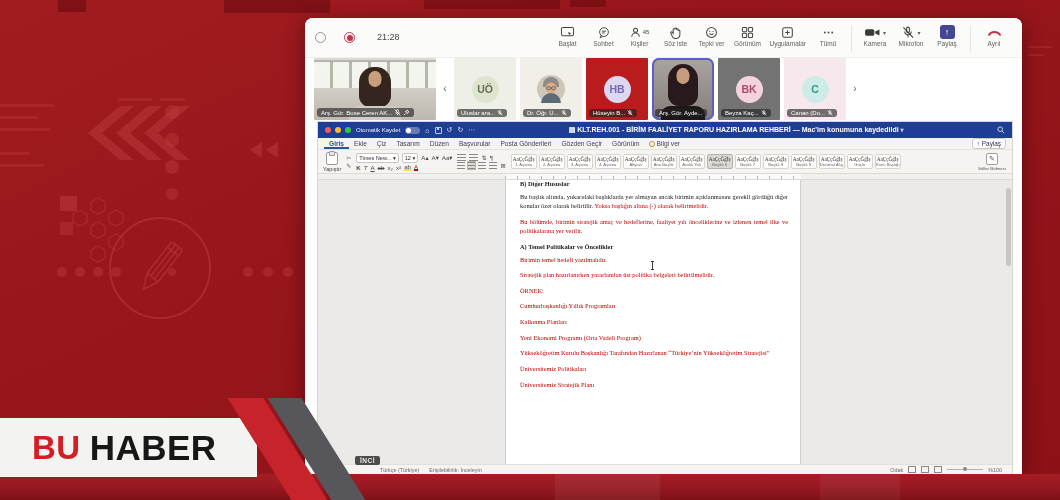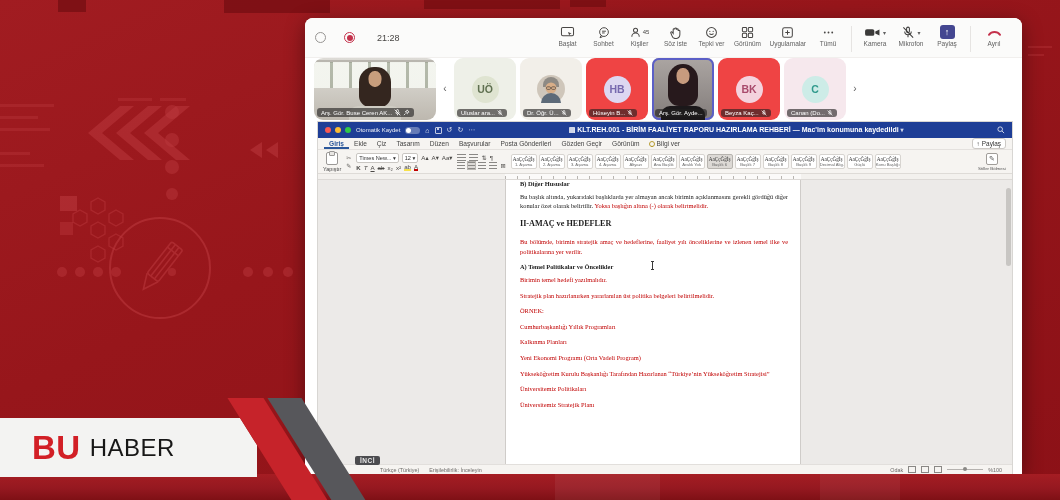--- a/index.html
+++ b/index.html
@@ -7,57 +7,57 @@
     background:linear-gradient(155deg,#a11c21 0%,#97161b 40%,#8c1117 100%);
     font-family:"Liberation Sans",sans-serif}
   .decor,.stripes{position:absolute;left:0;top:0;pointer-events:none}
   .decor{z-index:0}.stripes{z-index:35}
 
   
   .teams{position:absolute;left:305px;top:18px;width:717px;height:456px;background:#fff;
     border-radius:8px 8px 0 0;box-shadow:0 5px 20px rgba(0,0,0,.4);z-index:10}
   .tbar{height:40px;display:flex;align-items:center;padding:0 10px;background:#fbfbfa;
     border-bottom:1px solid #f1efed;border-radius:8px 8px 0 0;box-sizing:border-box}
-  .tbar-left{display:flex;align-items:center;gap:18px}
+  .tbar-left{display:flex;align-items:flex-start;gap:18px}
   .ring{width:9px;height:9px;border:1.5px solid #979593;border-radius:50%}
   .rec{width:9px;height:9px;border:1.5px solid #c4314b;border-radius:50%;position:relative}
   .rec::after{content:"";position:absolute;inset:1.5px;background:#c4314b;border-radius:50%}
   .time{font-size:9px;color:#484644;margin-left:4px}
   .tbar-right{margin-left:auto;display:flex;align-items:flex-start}
   .tbtn{display:flex;flex-direction:column;align-items:center;gap:1px;padding:2px 4px;min-width:28px;cursor:default}
   .tbtn .ic{height:14px;display:flex;align-items:center}
   .tbtn .lbl{font-size:6.5px;color:#616161;white-space:nowrap}
   .cnt{font-size:6px;color:#484644;vertical-align:top;margin-left:1px}
   .vsep{width:1px;height:26px;background:#e6e4e2;margin:3px 5px 0}
   .drop{font-size:6px;color:#616161;margin-left:2px}
   .share-sq{width:15px;height:14px;background:#444791;border-radius:3px;color:#fff;font-size:9px;line-height:14px;text-align:center;font-weight:700}
 
   
   .strip{height:64px;display:flex;align-items:center;gap:4px;padding:0 6px 2px 9px;background:#fff;box-sizing:border-box}
-  .vtile{position:relative;border-radius:9px;overflow:hidden;flex:none}
+  .vtile{position:relative;border-radius:1px;overflow:hidden;flex:none}
   .main-tile{width:122px;height:62px;background:linear-gradient(#dddbd6 0%,#d2cfc8 45%,#bdb8af 100%)}
   .main-tile .win{position:absolute;left:0;top:4px;width:100%;height:26px;
     background:repeating-linear-gradient(90deg,rgba(246,248,242,.9) 0 16px,rgba(150,162,140,.55) 16px 19px)}
   .main-tile .beam{position:absolute;left:0;top:2px;width:100%;height:3px;background:#b9b6af}
   .hair{position:absolute;left:50%;transform:translateX(-50%);top:9px;width:32px;height:40px;background:#34261f;border-radius:15px 15px 11px 11px}
   .face{position:absolute;left:50%;transform:translateX(-50%);top:13px;width:13px;height:16px;background:#c89e7d;border-radius:46%}
   .shold{position:absolute;left:50%;transform:translateX(-50%);bottom:-3px;width:52px;height:17px;background:#cfccc3;border-radius:9px 9px 0 0}
   .tag{position:absolute;left:3px;bottom:3px;display:flex;align-items:center;gap:2px;background:rgba(32,31,30,.62);
     border-radius:3px;padding:1px 4px;color:#fff;font-size:6px;white-space:nowrap;max-width:calc(100% - 8px);overflow:hidden;box-sizing:border-box}
   .smtile{width:62px;height:62px;display:flex;align-items:center;justify-content:center}
   .circ{width:27px;height:27px;border-radius:50%;display:flex;align-items:center;justify-content:center;font-size:10.5px;font-weight:700}
   .t0{background:#eef0e8}.t0 .circ{background:#dfe4d1;color:#5f7050}
   .t1{background:#e9e3f2}.t1 .circ{background:#f6dcb9;color:#8d6a3f}
   .t2{background:#f2efe9}
-  .t3{background:#ef4444}.t3 .circ{background:#ddd7f1;color:#7668ae}
+  .t3{background:#b91c1c}.t3 .circ{background:#ddd7f1;color:#7668ae}
   .t4{background:linear-gradient(#aba5a2,#837d7b)}
   .t4 .hair{top:6px;width:30px;height:42px;background:#27191c}
   .t4 .face{top:10px;background:#c79b7e}
   .t4 .shold{background:#1b181a;width:44px}
-  .t5{background:#ef4444}.t5 .circ{background:#f4d3de;color:#a94a6c}
+  .t5{background:#737373}.t5 .circ{background:#f4d3de;color:#a94a6c}
   .t6{background:#ecf0f1}.t6 .circ{background:#ccd7d3;color:#4c5f59}
   .t7{background:#f6e8ed}.t7 .circ{background:#cdece7;color:#2f9a8c}
   .active-tile{box-shadow:inset 0 0 0 2px #5b5fc7;border-radius:7px}
   .scroll-ch{flex:none;width:10px;font-size:10px;color:#616161;text-align:center;line-height:62px}
 
   
   .word{position:absolute;left:13px;top:104px;width:694px;height:352px;display:flex;flex-direction:column;
     box-shadow:0 0 0 1px #d8d6d3;background:#f6f4f1}
   .wtitle{height:16px;background:#1e3e96;display:flex;align-items:center;gap:5px;padding:0 7px;color:#fff;box-sizing:border-box;flex:none}
   .lights{display:flex;gap:4px}
@@ -137,21 +137,21 @@
 
   
   .redband{position:absolute;left:0;top:474px;width:100%;height:26px;z-index:20;
     background:linear-gradient(#a51d23 0%,#951820 55%,#7e1015 100%)}
   .redband::before{content:"";position:absolute;left:555px;top:0;width:105px;height:100%;background:rgba(255,255,255,.06)}
   .redband::after{content:"";position:absolute;left:820px;top:0;width:80px;height:100%;background:rgba(255,255,255,.05)}
   .logoband{position:absolute;left:0;top:418px;width:257px;height:59px;background:#f3f3f2;z-index:30;
     display:flex;align-items:center;padding-left:32px;box-sizing:border-box;
     clip-path:polygon(0 0,240px 0,277px 100%,0 100%)}
   .logo-bu{font-size:33px;font-weight:800;color:#d21f26;letter-spacing:.5px;margin-right:9px}
-  .logo-haber{font-size:24px;font-weight:400;color:#171717;letter-spacing:.5px}
+  .logo-haber{font-size:35px;font-weight:700;color:#171717;letter-spacing:.5px}
 
   svg{display:block}
 </style>
 </head>
 <body>
 
 <div class="stage">
 
   <svg class="decor" width="1060" height="500" viewBox="0 0 1060 500">
     <g fill="#7c1014" opacity="0.9">
@@ -606,21 +606,20 @@
 
       <div class="wruler">
         <div class="ruler-page"></div>
       </div>
 
       <div class="wcanvas">
         <div class="page">
           <div class="doc">
             <div class="dh">B) Diğer Hususlar</div>
             <p><span>Bu başlık altında, yukarıdaki başlıklarda yer almayan ancak birimin açıklanmasını gerekli gördüğü diğer konular özet olarak belirtilir. </span><span class="red">Yoksa başlığın altına (-) olarak belirtmelidir.</span></p>
-            <div class="dh2">II-AMAÇ ve HEDEFLER</div>
             <p class="red">Bu bölümde, birimin stratejik amaç ve hedeflerine, faaliyet yılı önceliklerine ve izlenen temel ilke ve politikalarına yer verilir.</p>
             <div class="dh">A) Temel Politikalar ve Öncelikler</div>
             <p class="red">Birimin temel hedefi yazılmalıdır.</p>
             <p class="red">Stratejik plan hazırlanırken yararlanılan üst politika belgeleri belirtilmelidir.</p>
             <p class="red">ÖRNEK:</p>
             <p class="red">Cumhurbaşkanlığı Yıllık Programları</p>
             <p class="red">Kalkınma Planları</p>
             <p class="red">Yeni Ekonomi Programı (Orta Vadeli Program)</p>
             <p class="red">Yükseköğretim Kurulu Başkanlığı Tarafından Hazırlanan “Türkiye’nin Yükseköğretim Stratejisi”</p>
             <p class="red">Üniversitemiz Politikaları</p>

